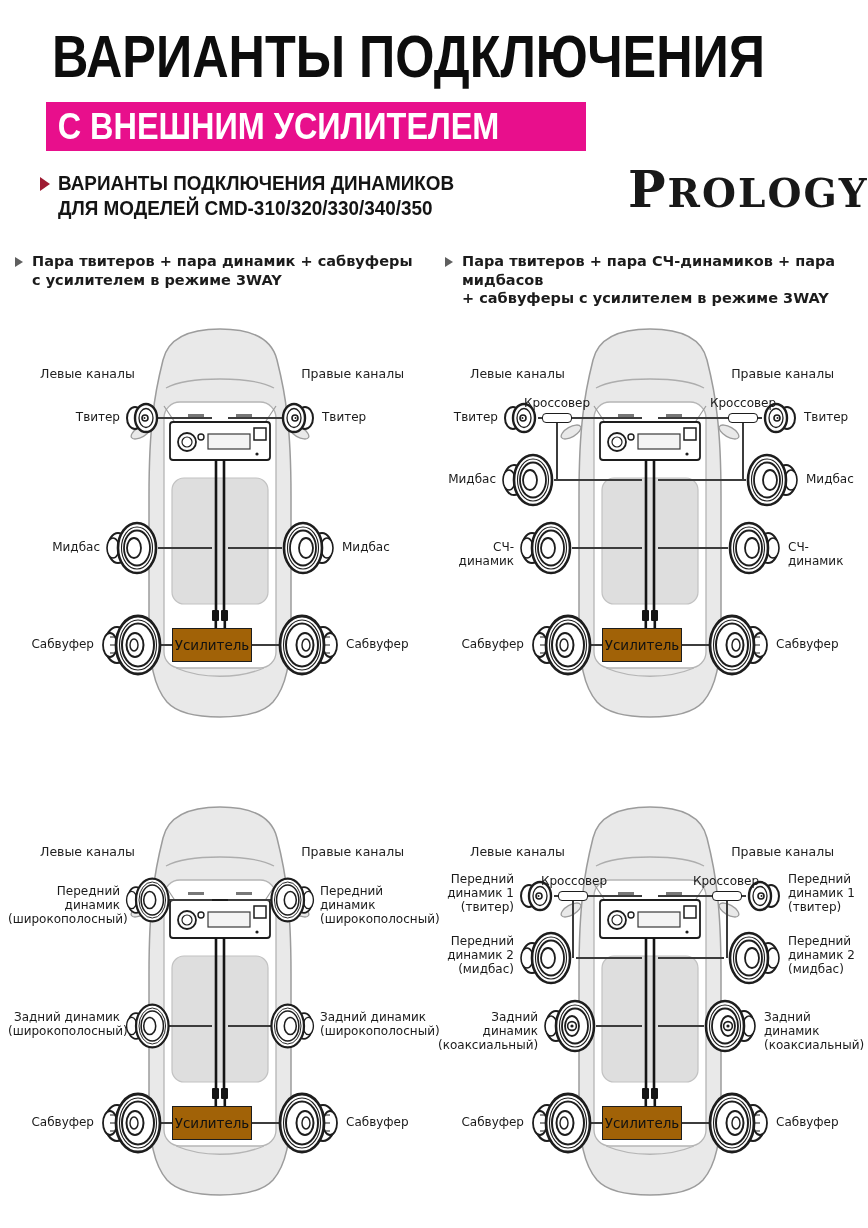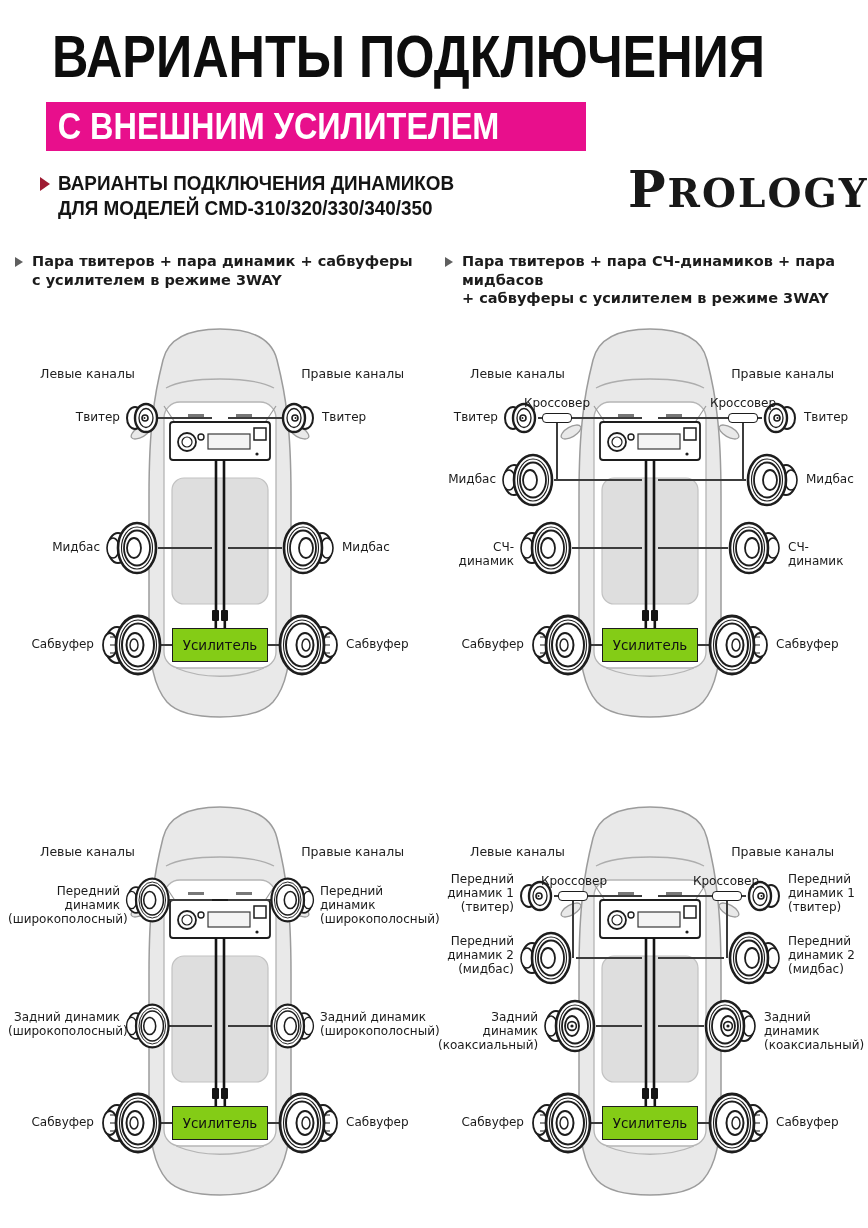--- a/index.html
+++ b/index.html
@@ -59,21 +59,21 @@
   .car{position:absolute;left:122px;top:16px;width:180px;height:392px;z-index:1;}
   .hline{position:absolute;height:1.6px;background:#3c3c3c;z-index:2;}
   .vline{position:absolute;width:1.6px;background:#3c3c3c;z-index:2;}
   .spk{position:absolute;z-index:3;}
   .flip{transform:scaleX(-1);}
   .crossbox{
     position:absolute;width:30px;height:10px;background:#fff;
     border:1.6px solid #1d1d1d;border-radius:4px;z-index:4;box-sizing:border-box;
   }
   .amp{
-    position:absolute;left:164px;top:318px;width:96px;height:34px;background:#84cc16;
+    position:absolute;left:164px;top:318px;width:80px;height:34px;background:#a16207;
     border:1.8px solid #1d1d1d;z-index:4;box-sizing:border-box;
     display:flex;align-items:center;justify-content:center;
     font-size:13.5px;color:#111;
   }
   .lbl{position:absolute;font-size:12px;line-height:1.18;color:#1a1a1a;white-space:pre-line;z-index:6;}
   .lbl.r{text-align:right;} .lbl.c{text-align:center;}
 </style>
 </head>
 <body>
 

